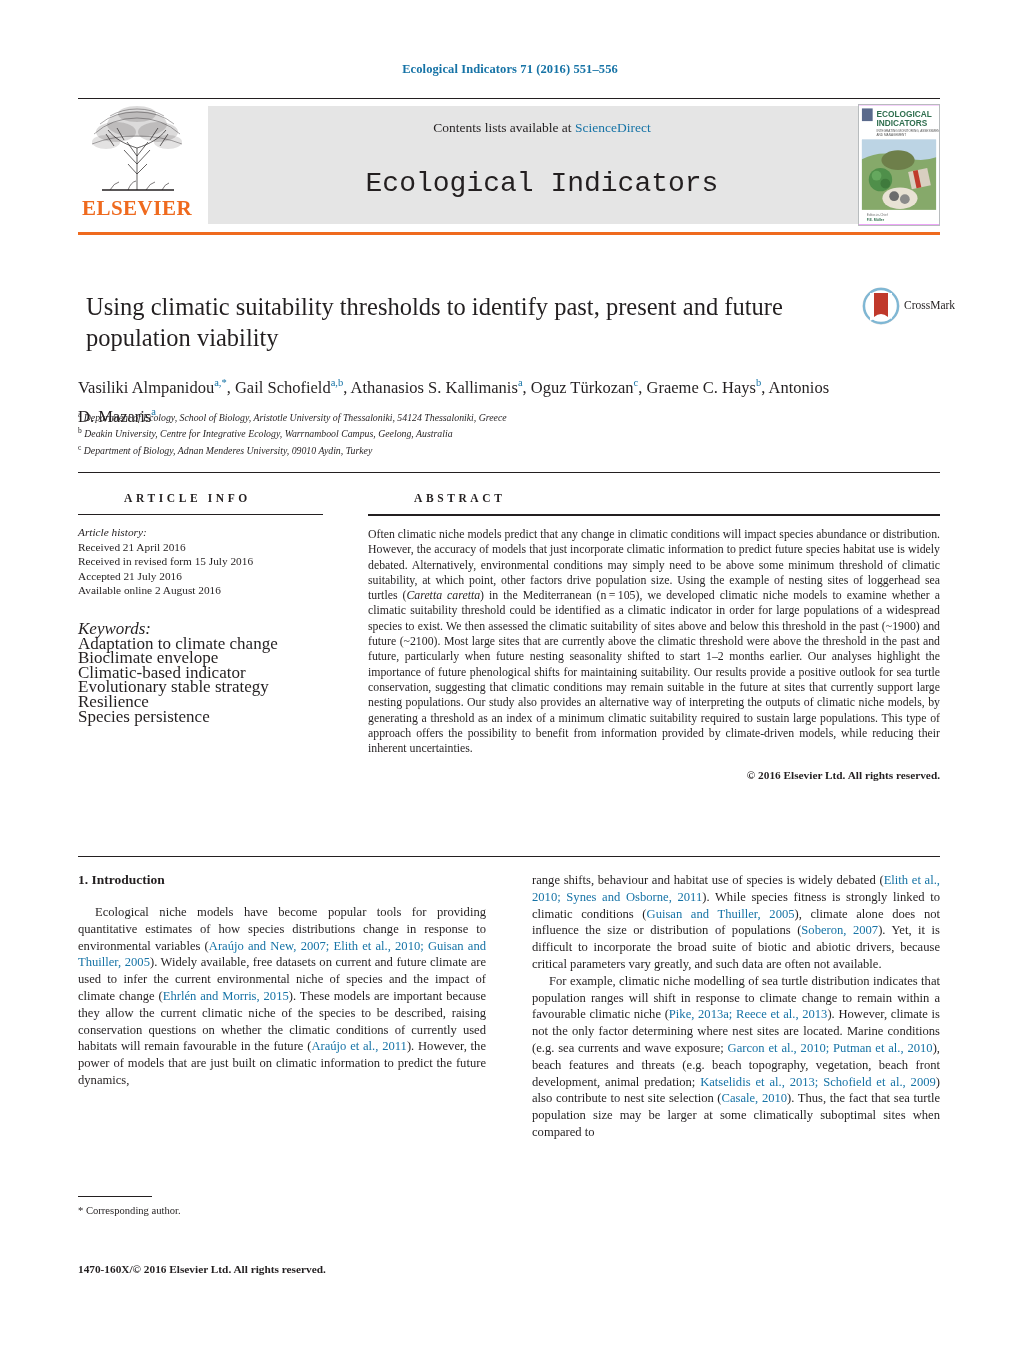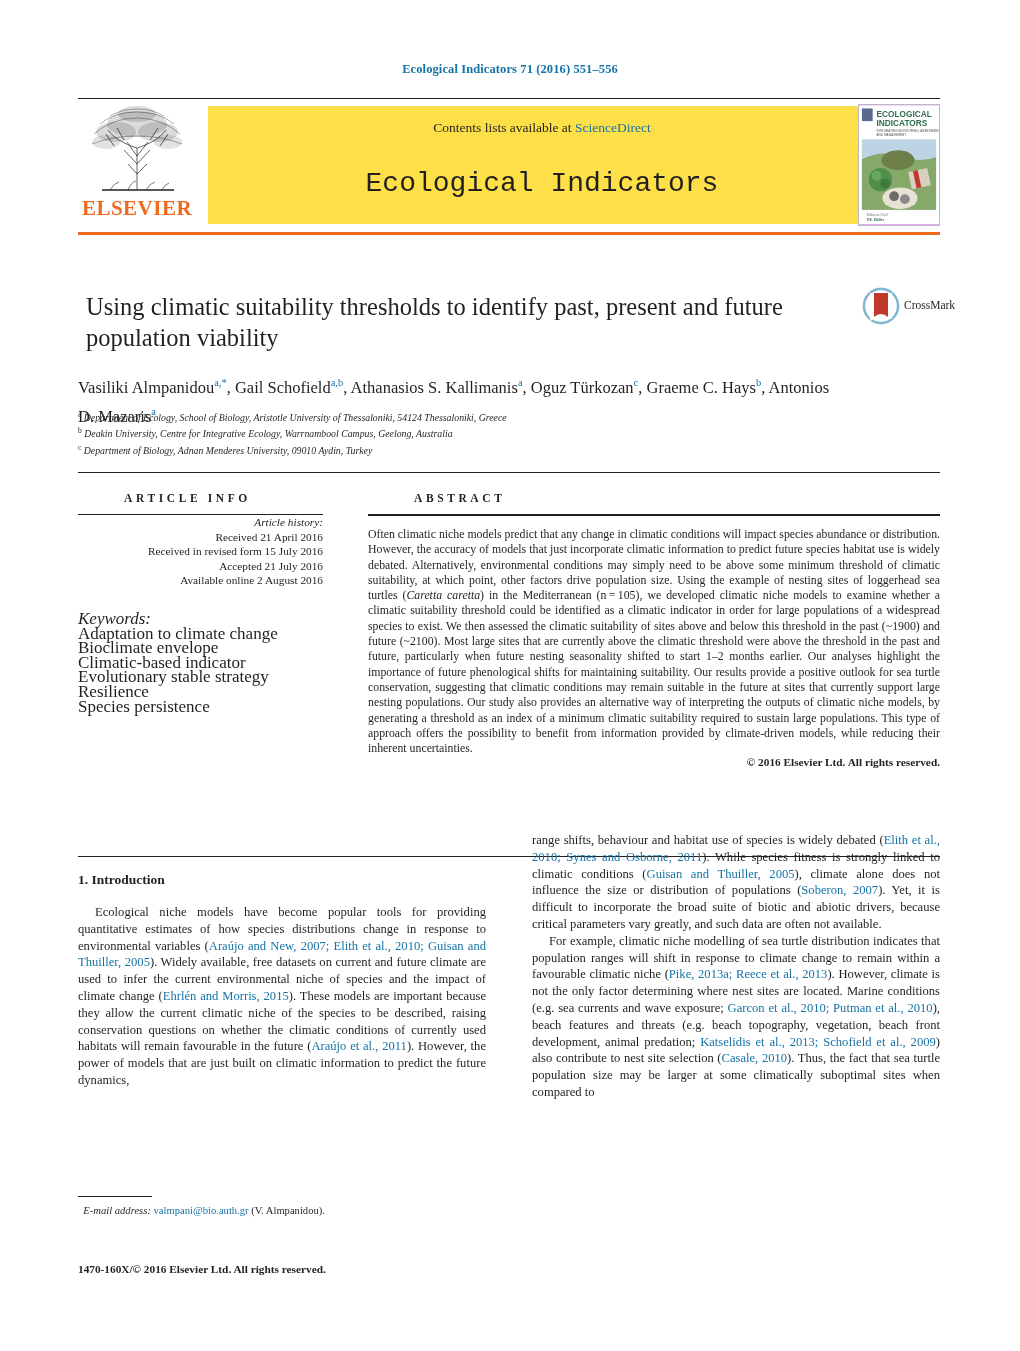--- a/index.html
+++ b/index.html
@@ -77,21 +77,21 @@
     font-weight: bold;
     letter-spacing: 0.5px;
     color: #ef6a1e;
   }
   .masthead-center {
     position: absolute;
     left: 130px;
     top: 2px;
     width: 668px;
     height: 118px;
-    background: #fde047;
+    background: #e5e5e5;
     text-align: center;
   }
   .contents-line {
     margin-top: 14px;
     font-size: 13.5px;
     color: #231f20;
   }
   .contents-line .sd {
     color: #1673a6;
   }
@@ -226,25 +226,24 @@
     height: 1px;
     background: #231f20;
     margin-top: 10px;
   }
   .hairline-thick {
     height: 2px;
     background: #231f20;
     margin-top: 10px;
   }
   .history {
-    margin-top: 0;
+    margin-top: 10px;
     font-size: 11.3px;
     line-height: 14.6px;
     color: #231f20;
-    text-align: right;
   }
   .history .lbl {
     font-style: italic;
   }
   .keywords {
     margin-top: 24px;
     font-size: 17px;
     line-height: 14.6px;
     color: #231f20;
   }
@@ -255,20 +254,21 @@
     margin-top: 11px;
     font-size: 11.8px;
     line-height: 15.3px;
     text-align: justify;
     color: #231f20;
   }
   .abstract-body i {
     font-style: italic;
   }
   .copyright {
+    margin-top: 13px;
     text-align: right;
     font-size: 11.3px;
     font-weight: bold;
     color: #231f20;
   }
 
   
   .body-rule {
     position: absolute;
     top: 856px;
@@ -278,21 +278,21 @@
     background: #231f20;
   }
   .col-left-body {
     position: absolute;
     top: 872px;
     left: 78px;
     width: 408px;
   }
   .col-right-body {
     position: absolute;
-    top: 832px;
+    top: 872px;
     left: 532px;
     width: 408px;
   }
   h2.sec-title {
     font-size: 13.5px;
     font-weight: bold;
     margin: 0 0 16px 0;
     color: #231f20;
   }
   p.body-p {
@@ -488,24 +488,20 @@
     <p class="body-p">Ecological niche models have become popular tools for providing quantitative estimates of how species distributions change in response to environmental variables (<span class="ref">Araújo and New, 2007; Elith et al., 2010; Guisan and Thuiller, 2005</span>). Widely available, free datasets on current and future climate are used to infer the current environmental niche of species and the impact of climate change (<span class="ref">Ehrlén and Morris, 2015</span>). These models are important because they allow the current climatic niche of the species to be described, raising conservation questions on whether the climatic conditions of currently used habitats will remain favourable in the future (<span class="ref">Araújo et al., 2011</span>). However, the power of models that are just built on climatic information to predict the future dynamics,</p>
   </div>
 
   <div class="col-right-body">
     <p class="body-p cont">range shifts, behaviour and habitat use of species is widely debated (<span class="ref">Elith et al., 2010; Synes and Osborne, 2011</span>). While species fitness is strongly linked to climatic conditions (<span class="ref">Guisan and Thuiller, 2005</span>), climate alone does not influence the size or distribution of populations (<span class="ref">Soberon, 2007</span>). Yet, it is difficult to incorporate the broad suite of biotic and abiotic drivers, because critical parameters vary greatly, and such data are often not available.</p>
     <p class="body-p">For example, climatic niche modelling of sea turtle distribution indicates that population ranges will shift in response to climate change to remain within a favourable climatic niche (<span class="ref">Pike, 2013a; Reece et al., 2013</span>). However, climate is not the only factor determining where nest sites are located. Marine conditions (e.g. sea currents and wave exposure; <span class="ref">Garcon et al., 2010; Putman et al., 2010</span>), beach features and threats (e.g. beach topography, vegetation, beach front development, animal predation; <span class="ref">Katselidis et al., 2013; Schofield et al., 2009</span>) also contribute to nest site selection (<span class="ref">Casale, 2010</span>). Thus, the fact that sea turtle population size may be larger at some climatically suboptimal sites when compared to</p>
   </div>
 
   <div class="footnote">
     <div class="footnote-rule"></div>
-    <div class="footnote-line">
-      &nbsp;&nbsp;<span class="em">E-mail address:</span>
-      <span class="ref">valmpani@bio.auth.gr</span>
-      <span>(V. Almpanidou).</span>
-    </div>
+    <div class="footnote-line">* Corresponding author.</div>
   </div>
 
   <div class="doi-block">
     <div class="issn-line">1470-160X/© 2016 Elsevier Ltd. All rights reserved.</div>
   </div>
 
 </div>
 
 </body></html>

